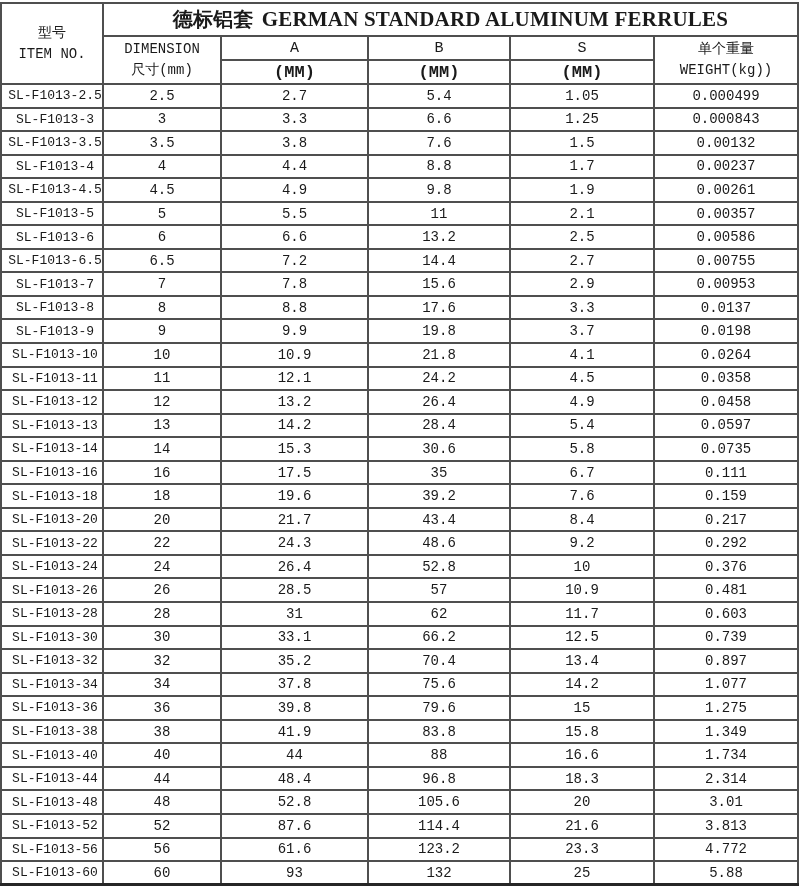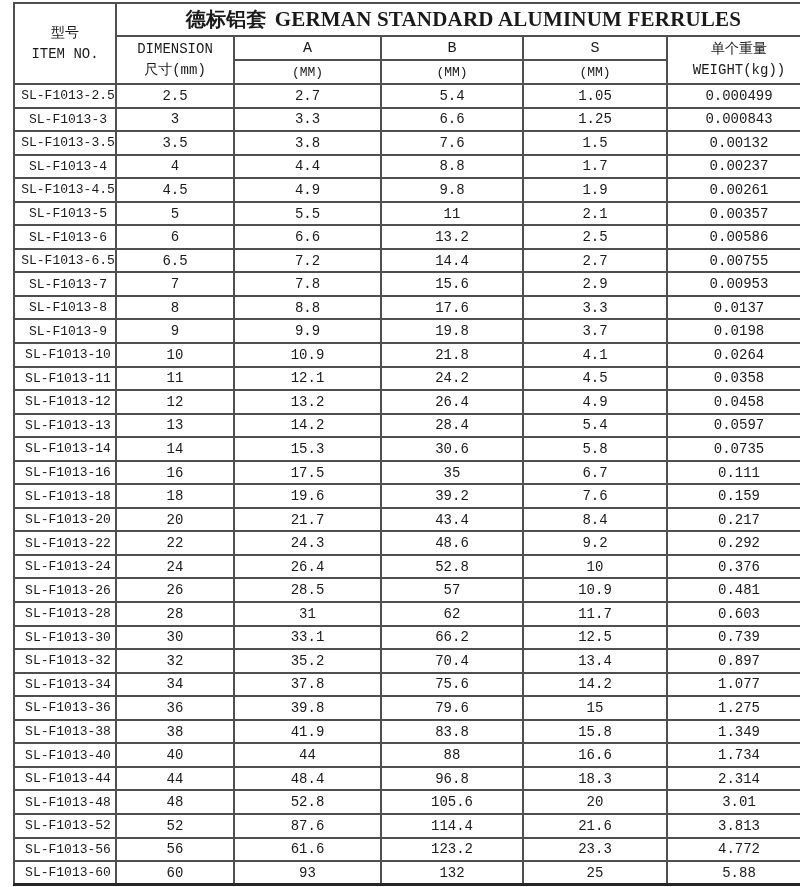--- a/index.html
+++ b/index.html
@@ -7,21 +7,21 @@
     padding: 0;
     width: 800px;
     height: 887px;
     background: #ffffff;
     overflow: hidden;
   }
   .sheet {
     box-sizing: border-box;
     width: 800px;
     height: 887px;
-    padding: 2px 13px;
+    padding: 2px 0;
     background: #ffffff;
   }
   table.spec-table {
     border-collapse: collapse;
     table-layout: fixed;
     width: 797px;
     border: 2px solid #262626;
     border-bottom-width: 3px;
     background: #ffffff;
   }
@@ -57,22 +57,22 @@
     line-height: 21px;
   }
   .item-hdr div, .dim-hdr div, .weight-hdr div { line-height: 21px; }
   .col-letter {
     font-family: "Liberation Mono", "DejaVu Sans Mono", monospace;
     font-weight: normal;
     font-size: 15px;
   }
   .unit-cell {
     font-family: "Liberation Mono", "DejaVu Sans Mono", monospace;
-    font-weight: normal;
-    font-size: 13px;
+    font-weight: bold;
+    font-size: 17px;
   }
   
   tbody tr { height: 23.55px; }
   tbody td {
     font-family: "Liberation Mono", "DejaVu Sans Mono", monospace;
     font-size: 14px;
   }
   tbody td.item-cell {
     text-align: center;
     padding-left: 6px;

